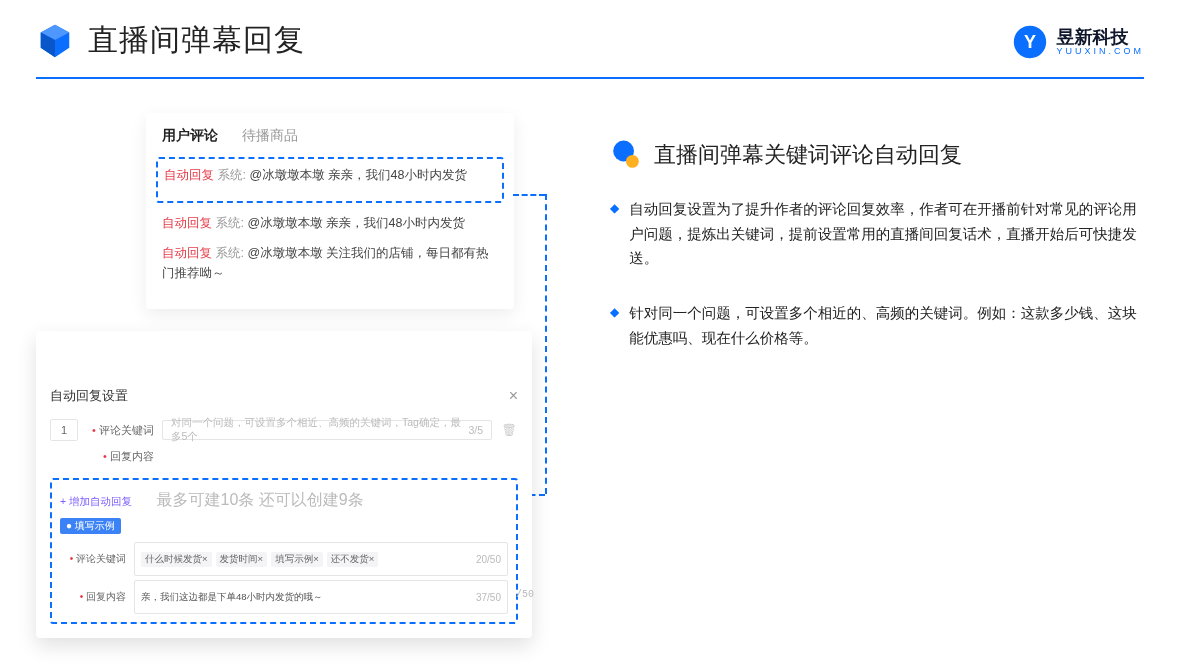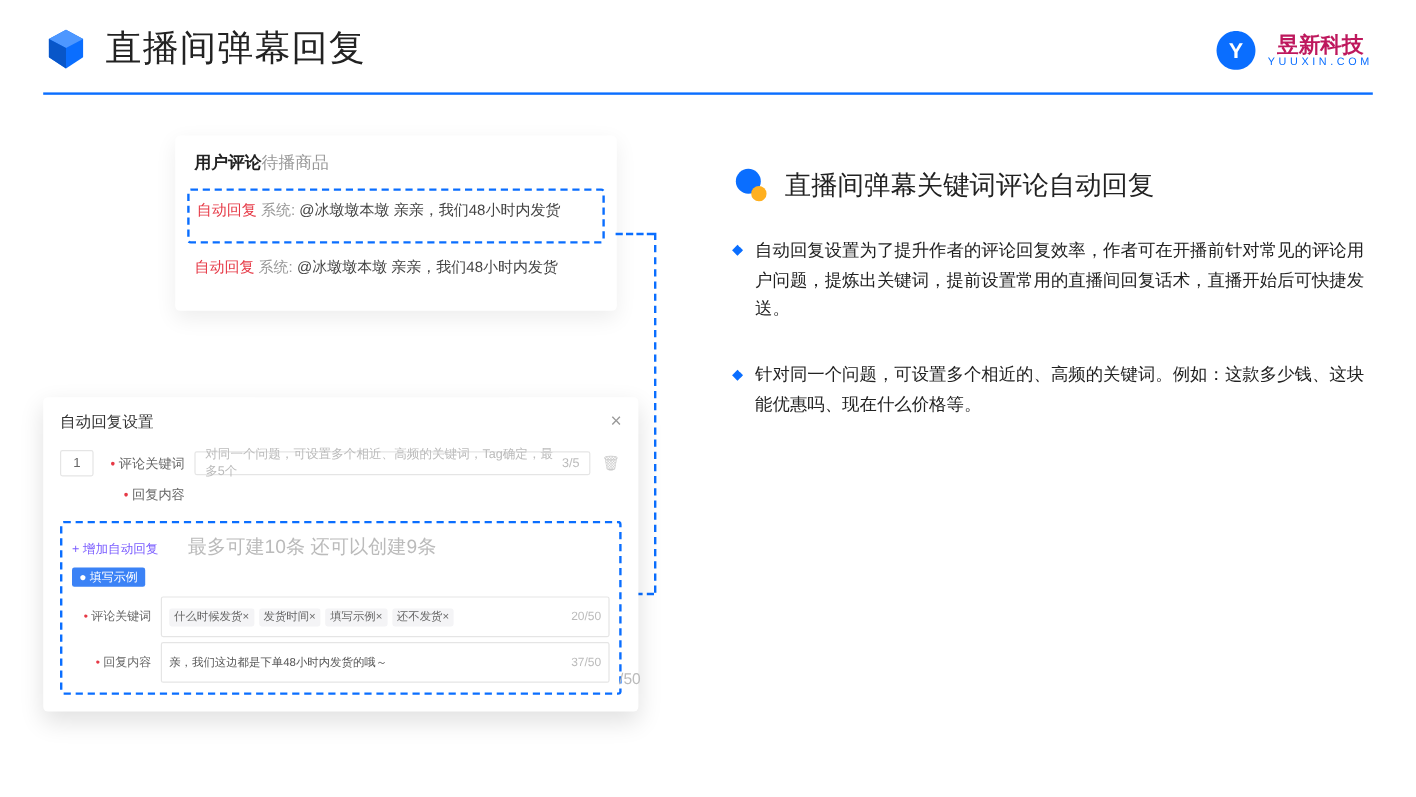--- a/index.html
+++ b/index.html
@@ -3,61 +3,61 @@
 <meta charset="utf-8">
 <style>
 * { margin: 0; padding: 0; box-sizing: border-box; font-family: "Microsoft YaHei", sans-serif; }
 body { width: 1180px; height: 664px; background: #fff; position: relative; overflow: hidden; }
 
 .header { display: flex; align-items: center; padding: 20px 19px 8px 36px; }
 .header-icon { width: 38px; height: 38px; position: relative; margin-right: 14px; }
 .header-title { font-size: 30px; color: #222; letter-spacing: 1px; }
 .logo-wrap { position: absolute; right: 36px; top: 24px; display: flex; align-items: center; }
 .logo-mark { width: 36px; height: 36px; margin-right: 8px; }
-.logo-text { color: #be185d; font-size: 18px; font-weight: 700; line-height: 1; text-align: center; }
+.logo-text { color: #0f172a; font-size: 18px; font-weight: 700; line-height: 1; }
 .logo-sub { color: #0a6eff; font-size: 9px; letter-spacing: 3px; }
 .hr { height: 2px; background: #0a6eff; margin: 8px 36px 0 36px; }
 
 .content { display: flex; padding: 34px 36px 0 36px; }
 .left { width: 524px; position: relative; }
 .right { flex: 1; padding-left: 50px; padding-top: 26px; }
 
 
 .card-comments { position: absolute; left: 110px; top: 0; width: 368px; background: #fff; border-radius: 4px; box-shadow: 0 6px 18px rgba(0,0,0,0.07); padding: 14px 16px 16px 16px; }
-.tabs { display: flex; font-size: 14px; color: #999; margin-bottom: 12px; }
+.tabs { display: flex; gap: 24px; font-size: 14px; color: #999; margin-bottom: 12px; }
 .tabs .active { color: #222; font-weight: 600; }
 .cmt-line { font-size: 12.5px; color: #444; line-height: 1.6; margin-bottom: 10px; }
 .cmt-prefix { color: #e63946; }
 .cmt-sys { color: #999; }
 .cmt-highlight { border: 2px dashed #0a6eff; border-radius: 3px; padding: 6px 6px; margin: 0 -6px 10px -6px; }
 
 
 .card-settings { position: absolute; left: 0; top: 218px; width: 496px; background: #fff; border-radius: 4px; box-shadow: 0 8px 20px rgba(0,0,0,0.12); padding: 12px 14px 14px 14px; }
-.settings-head { display: flex; justify-content: space-between; align-items: center; font-size: 13px; color: #333; margin-bottom: 14px; }
+.settings-head { display: flex; justify-content: space-between; align-items: center; font-size: 13px; color: #333; margin-bottom: 14px; margin-top: 44px; }
 .close-x { color: #999; font-size: 16px; cursor: pointer; }
 .row { display: flex; align-items: center; margin-bottom: 8px; font-size: 11px; }
 .row-num { width: 28px; height: 22px; border: 1px solid #e5e5e5; border-radius: 2px; display: flex; align-items: center; justify-content: center; margin-right: 10px; color: #666; }
 .row-label { width: 66px; color: #666; text-align: right; margin-right: 8px; }
 .row-label::before { content: "• "; color: #e63946; }
 .row-input { flex: 1; height: 20px; border: 1px solid #e5e5e5; border-radius: 2px; padding: 0 8px; display: flex; align-items: center; justify-content: space-between; color: #bbb; font-size: 10.5px; }
 .row-count { color: #bbb; }
 .trash { width: 18px; margin-left: 8px; color: #ccc; font-size: 12px; text-align: center; }
 
 .example-box { border: 2px dashed #0a6eff; border-radius: 3px; padding: 10px 8px 8px 8px; margin-top: 14px; position: relative; }
 .add-link { color: #7a5cff; font-size: 10.5px; margin-bottom: 6px; display: inline-block; }
 .add-hint { color: #bbb; font-size: 16px; margin-left: 20px; }
 .tag-badge { display: inline-block; background: #3b82f6; color: #fff; font-size: 10px; padding: 1px 6px; border-radius: 2px; margin-bottom: 4px; }
 .ex-row { display: flex; align-items: center; font-size: 10px; color: #666; margin-top: 4px; }
 .ex-label { width: 66px; text-align: right; margin-right: 8px; }
 .ex-label::before { content: "• "; color: #e63946; }
 .ex-input { flex: 1; height: 22px; border: 1px solid #e5e5e5; border-radius: 2px; padding: 16px 6px; display: flex; align-items: center; justify-content: space-between; }
 .ex-tags { display: flex; gap: 4px; flex-wrap: wrap; }
 .ex-tag { background: #f4f4f6; border-radius: 2px; padding: 1px 4px; color: #666; font-size: 9.5px; }
 .ex-text { color: #555; font-size: 9.5px; }
-.floating-count { position: absolute; right: -18px; bottom: 4px; font-size: 13px; color: #bbb; }
+.floating-count { position: absolute; right: -18px; bottom: 22px; font-size: 10px; color: #bbb; font-family: Liberation Mono, monospace; }
 
 
 .connector-h { position: absolute; height: 0; border-top: 2px dashed #0a6eff; }
 .connector-v { position: absolute; width: 0; border-left: 2px dashed #0a6eff; }
 
 
 .sec-head { display: flex; align-items: center; margin-bottom: 26px; }
 .bubble-icon { width: 32px; height: 32px; position: relative; margin-right: 12px; }
 .sec-title { font-size: 22px; color: #222; }
 .bullet { display: flex; font-size: 14.5px; color: #222; line-height: 1.7; margin-bottom: 30px; }
@@ -102,20 +102,25 @@
         <div class="cmt-line">
           <span class="cmt-prefix">自动回复</span>
           <span class="cmt-sys">系统:</span>
           <span>@冰墩墩本墩 亲亲，我们48小时内发货</span>
         </div>
       </div>
       <div class="cmt-line">
         <span class="cmt-prefix">自动回复</span>
         <span class="cmt-sys">系统:</span>
         <span>@冰墩墩本墩 亲亲，我们48小时内发货</span>
+      </div>
+      <div class="cmt-line">
+        <span class="cmt-prefix">自动回复</span>
+        <span class="cmt-sys">系统:</span>
+        <span>@冰墩墩本墩 关注我们的店铺，每日都有热门推荐呦～</span>
       </div>
     </div>
 
     <div class="connector-h" style="left:477px;top:81px;width:32px;"></div>
     <div class="connector-v" style="left:509px;top:81px;height:300px;"></div>
     <div class="connector-h" style="left:465px;top:381px;width:44px;"></div>
 
     <div class="card-settings">
       <div class="settings-head">
         <span>自动回复设置</span>

